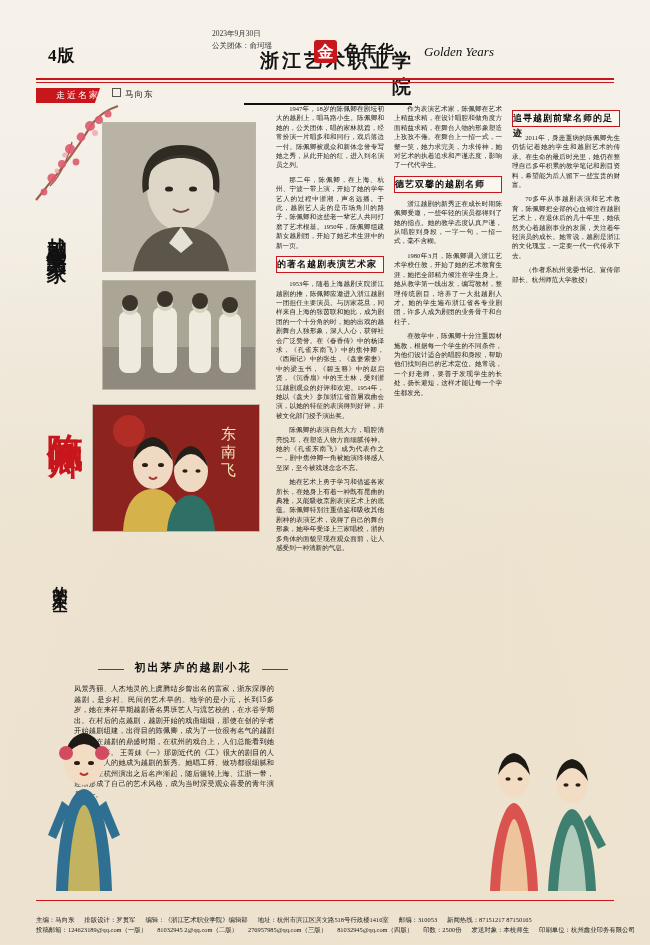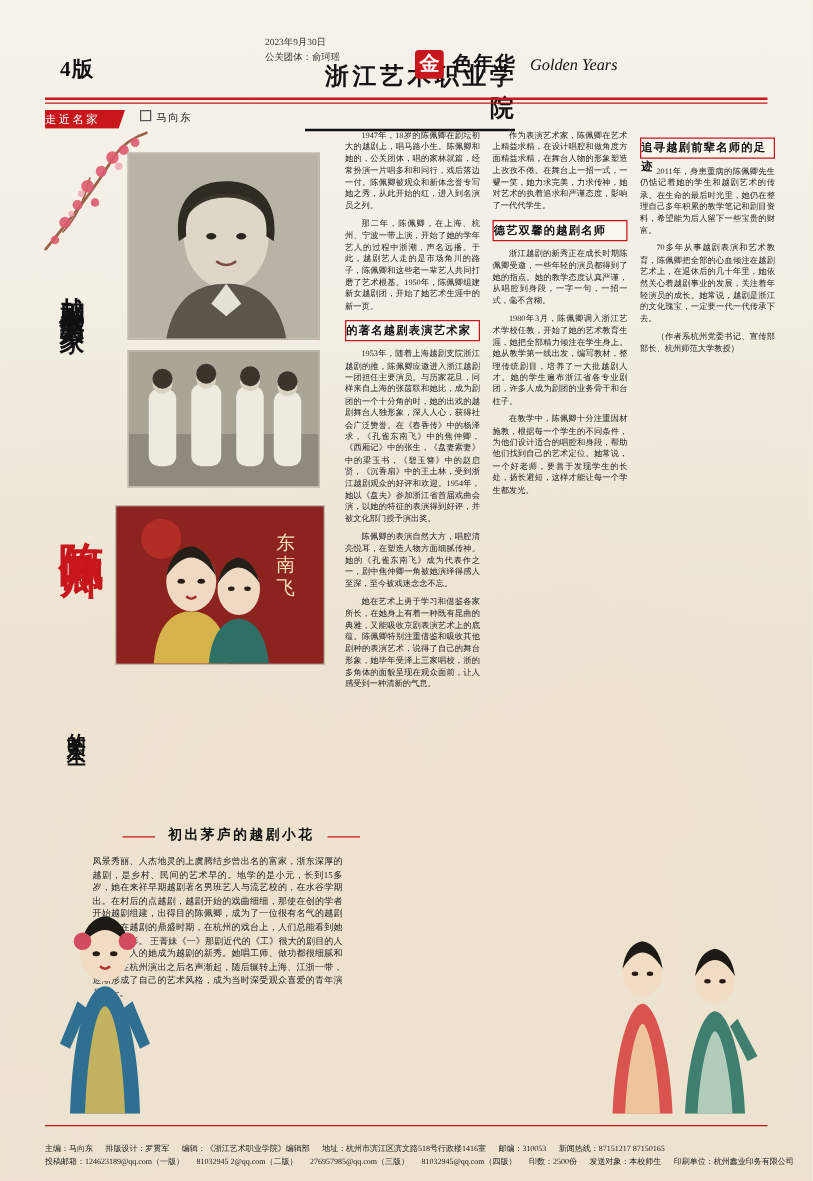--- a/index.html
+++ b/index.html
@@ -44,35 +44,35 @@
   .brand{
     position:absolute;right:22px;top:40px;
     display:flex;align-items:center;gap:7px;
   }
   .brand .jin{
     display:inline-block;width:23px;height:23px;border-radius:3px;
     background:#c8161d;color:#fff;font-size:16px;font-weight:bold;
     text-align:center;line-height:23px;
   }
   .brand .cn{font-size:16px;font-weight:bold;letter-spacing:1px;color:#111;}
-  .brand .en{font-size:13px;font-style:italic;color:#111;margin-left:4px;font-family:"Liberation Serif",serif;text-align:center;}
+  .brand .en{font-size:13px;font-style:italic;color:#111;margin-left:22px;font-family:"Liberation Serif",serif;text-align:center;}
 
   
   .rule-top{
     position:absolute;left:36px;top:78px;width:578px;height:2px;background:#c8161d;
   }
   .rule-top2{
     position:absolute;left:36px;top:81.5px;width:578px;height:.8px;background:#c8161d;
   }
 
   
   .col-tag{
     position:absolute;left:36px;top:88px;width:64px;height:15px;
     background:#c8161d;color:#fff;font-size:9px;letter-spacing:2px;
-    text-align:left;line-height:15px;
+    text-align:right;line-height:15px;
     clip-path:polygon(0 0,100% 0,92% 100%,0 100%);
   }
   .byline{
     position:absolute;left:112px;top:88px;
     font-size:8.5px;color:#222;letter-spacing:1px;
   }
   .byline .sq{display:inline-block;width:7px;height:7px;border:1px solid #555;margin-right:4px;}
 
   
   .left-col{

